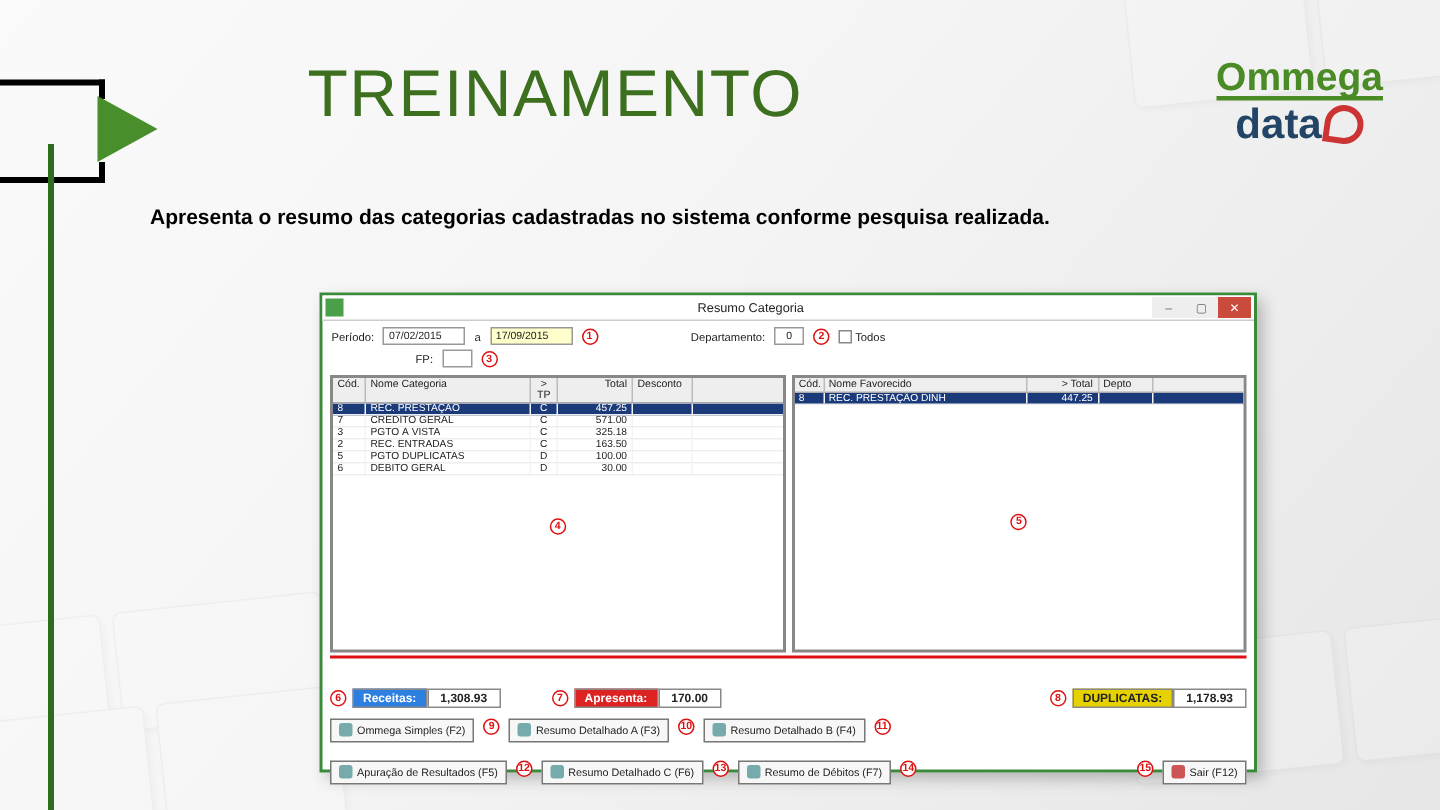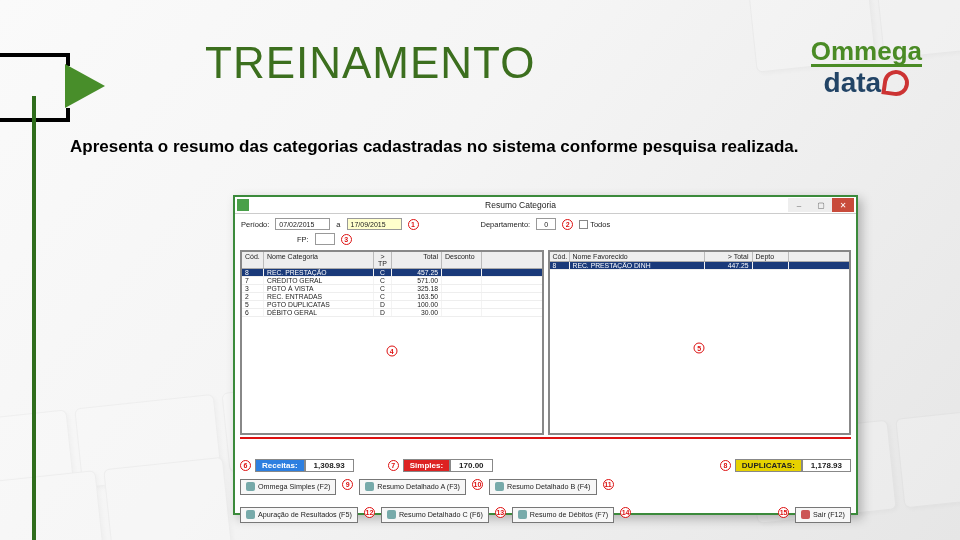--- a/index.html
+++ b/index.html
@@ -40,27 +40,27 @@
     font-size: 44px; color: #3c6f1e; letter-spacing: 1px;
   }
   .logo {
     position: absolute; right: 38px; top: 40px; text-align:left;
     font-family: Arial, sans-serif; font-weight: 900;
   }
   .logo-top { color:#4a8b25; font-size:26px; line-height:.9; border-bottom:3px solid #4a8b25; padding-bottom:1px; }
   .logo-bot { color:#246; font-size:28px; display:flex; align-items:center; justify-content:center; gap:2px; }
   .logo-bot .om { display:inline-block; width:26px; height:26px; border:4px solid #c33; border-radius:50% 50% 50% 0; transform:rotate(8deg); }
   .body-text {
-    position:absolute; left:70px; top:130px; right:40px;
-    font-size: 17px; font-weight:700; color:#000; line-height:2.0;
+    position:absolute; left:100px; top:130px; right:40px;
+    font-size: 14px; font-weight:700; color:#000; line-height:2.0;
     text-align: justify;
   }
 
   .window {
-    position:absolute; left:233px; top:195px; width:625px; height:320px;
+    position:absolute; left:213px; top:195px; width:625px; height:320px;
     background:#fff; border:2px solid #3b8a3b;
     box-shadow: 4px 4px 10px rgba(0,0,0,.25);
     font-size: 7.5px; font-family: Tahoma, sans-serif; color:#222;
   }
   .titlebar {
     height:17px; background:#fff; border-bottom:1px solid #ccc;
     display:flex; align-items:center; justify-content:space-between;
     padding:0 2px;
   }
   .titlebar .ico { width:12px; height:12px; background:#49a049; margin-right:4px; }
@@ -261,21 +261,21 @@
 
     <div class="red-rule"></div>
     <div class="totals">
       <span class="callout">6</span>
       <div class="tot-seg rec">
         <span class="seg-lbl">Receitas:</span>
         <span class="seg-val">1,308.93</span>
       </div>
       <span class="callout" style="margin-left:30px">7</span>
       <div class="tot-seg des">
-        <span class="seg-lbl">Simples:</span>
+        <span class="seg-lbl">Apresenta:</span>
         <span class="seg-val">170.00</span>
       </div>
       <span style="flex:1"></span>
       <span class="callout">8</span>
       <div class="tot-seg res">
         <span class="seg-lbl">DUPLICATAS:</span>
         <span class="seg-val">1,178.93</span>
       </div>
     </div>
 

